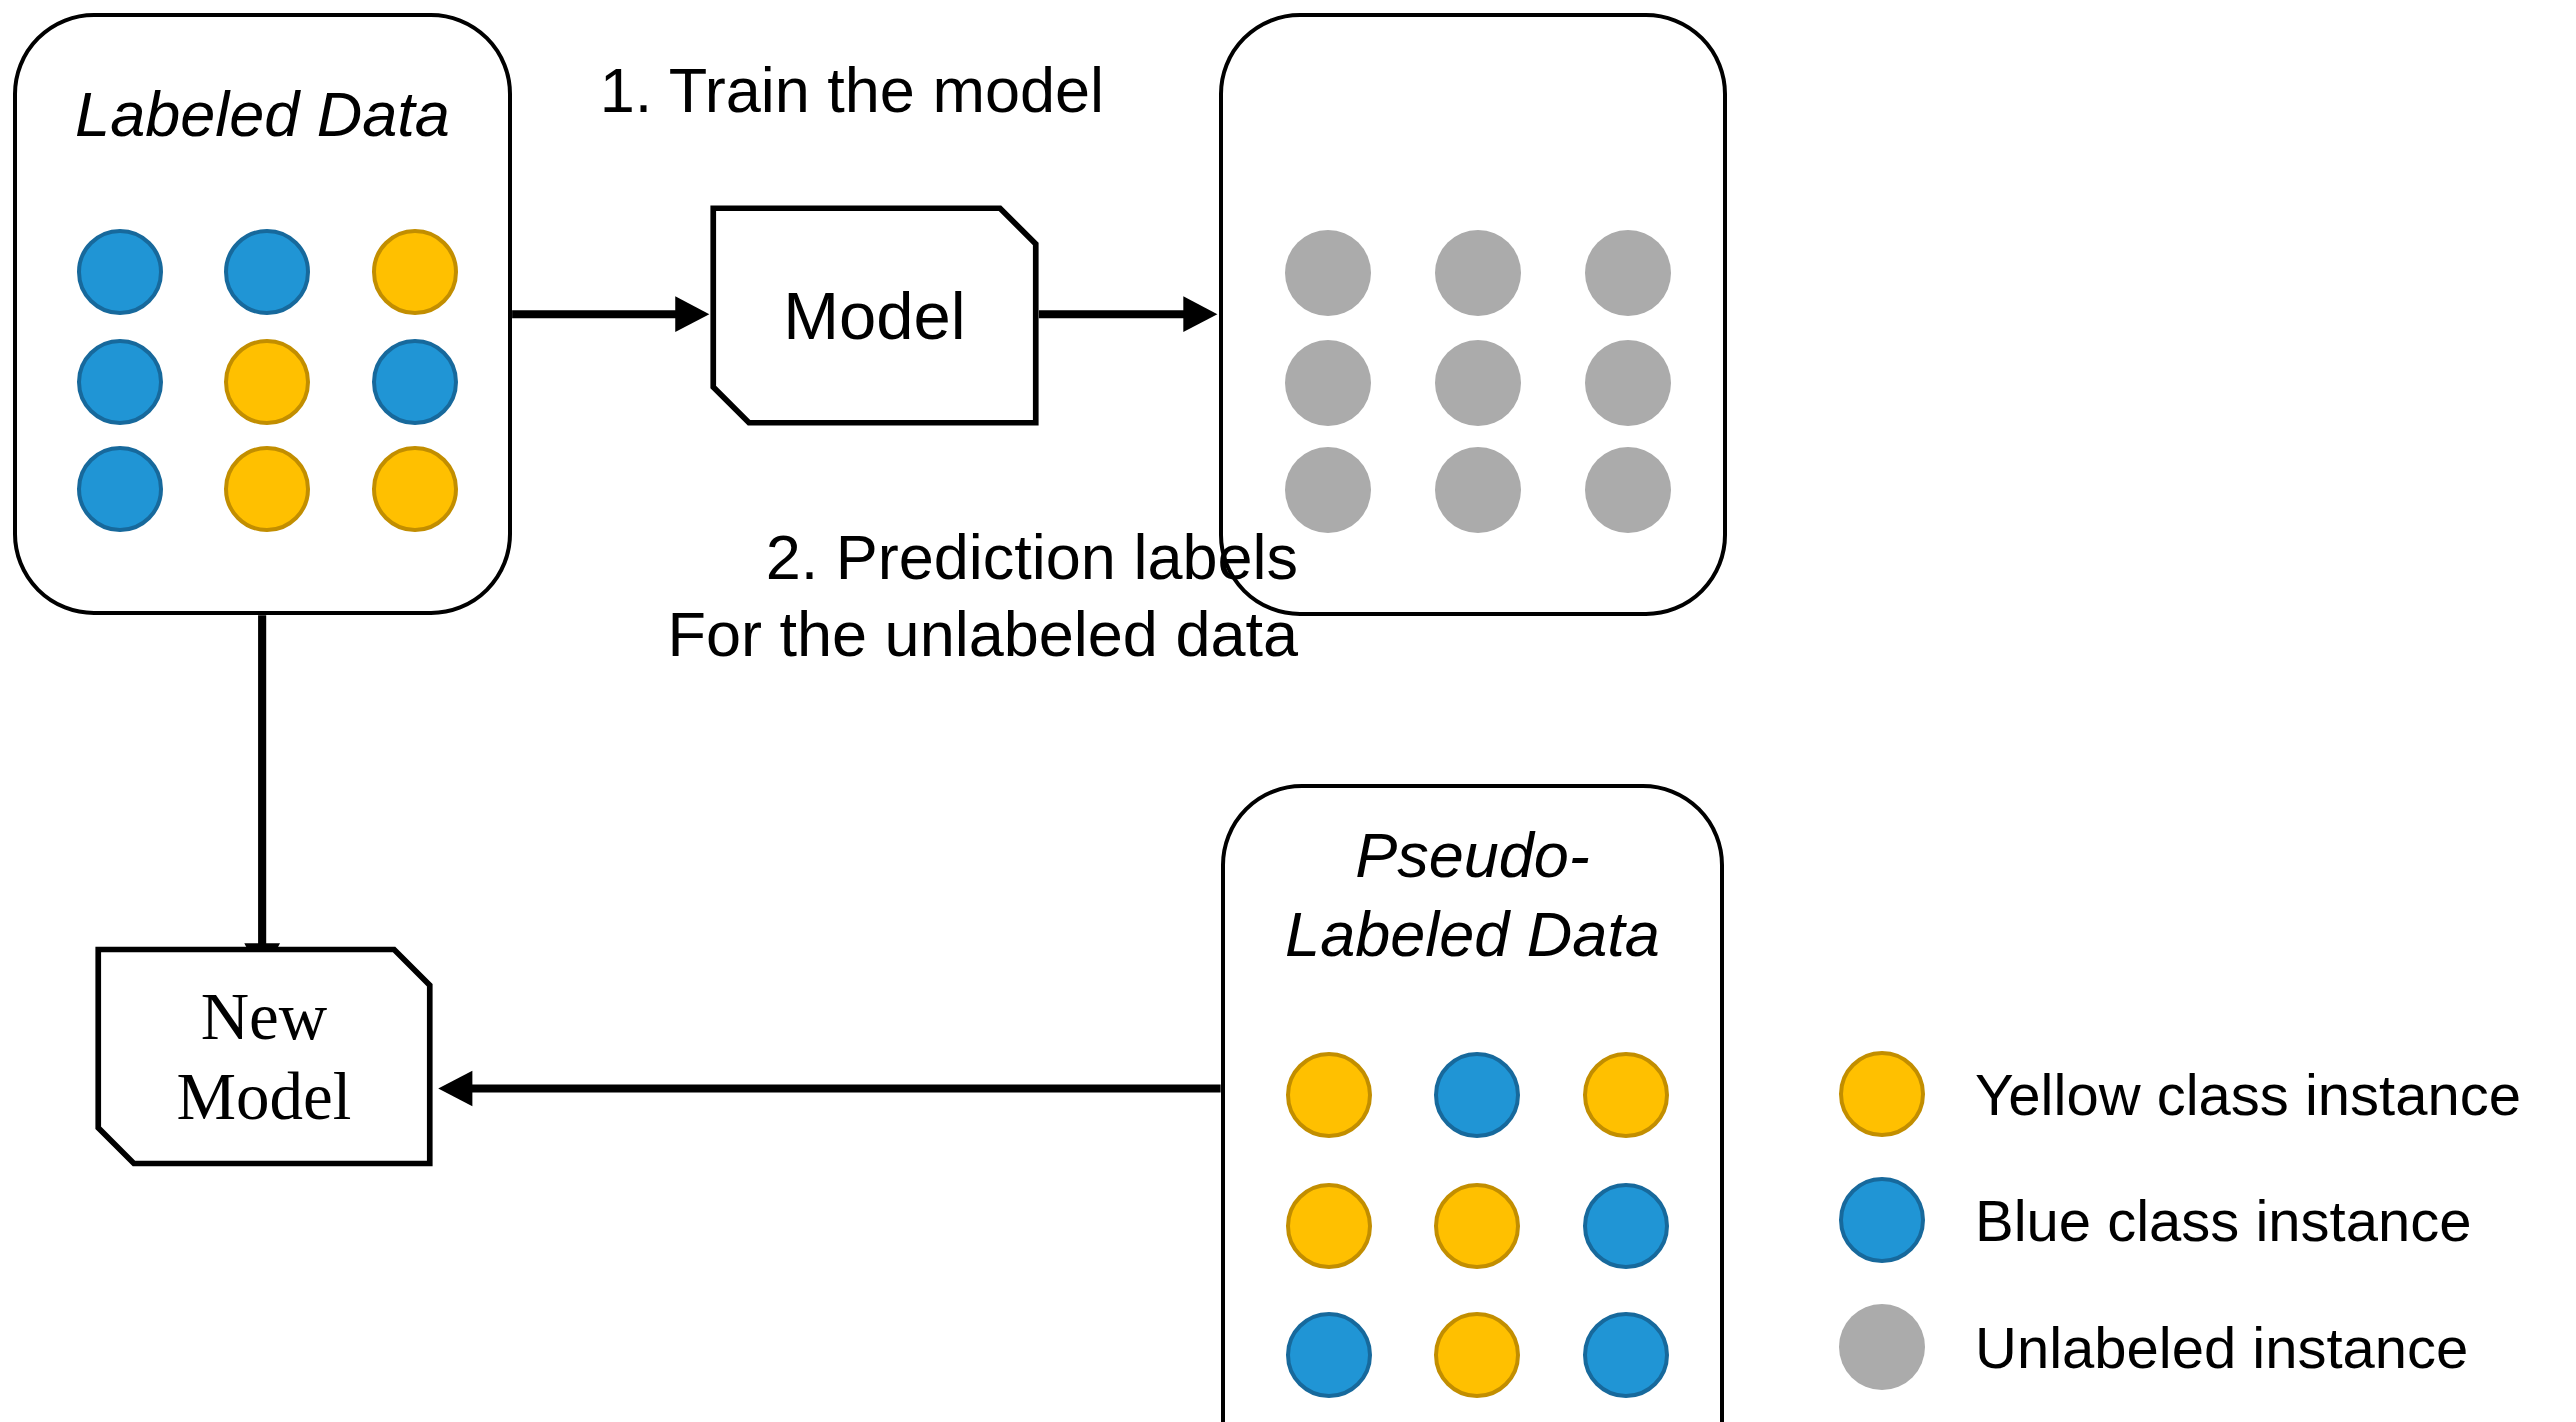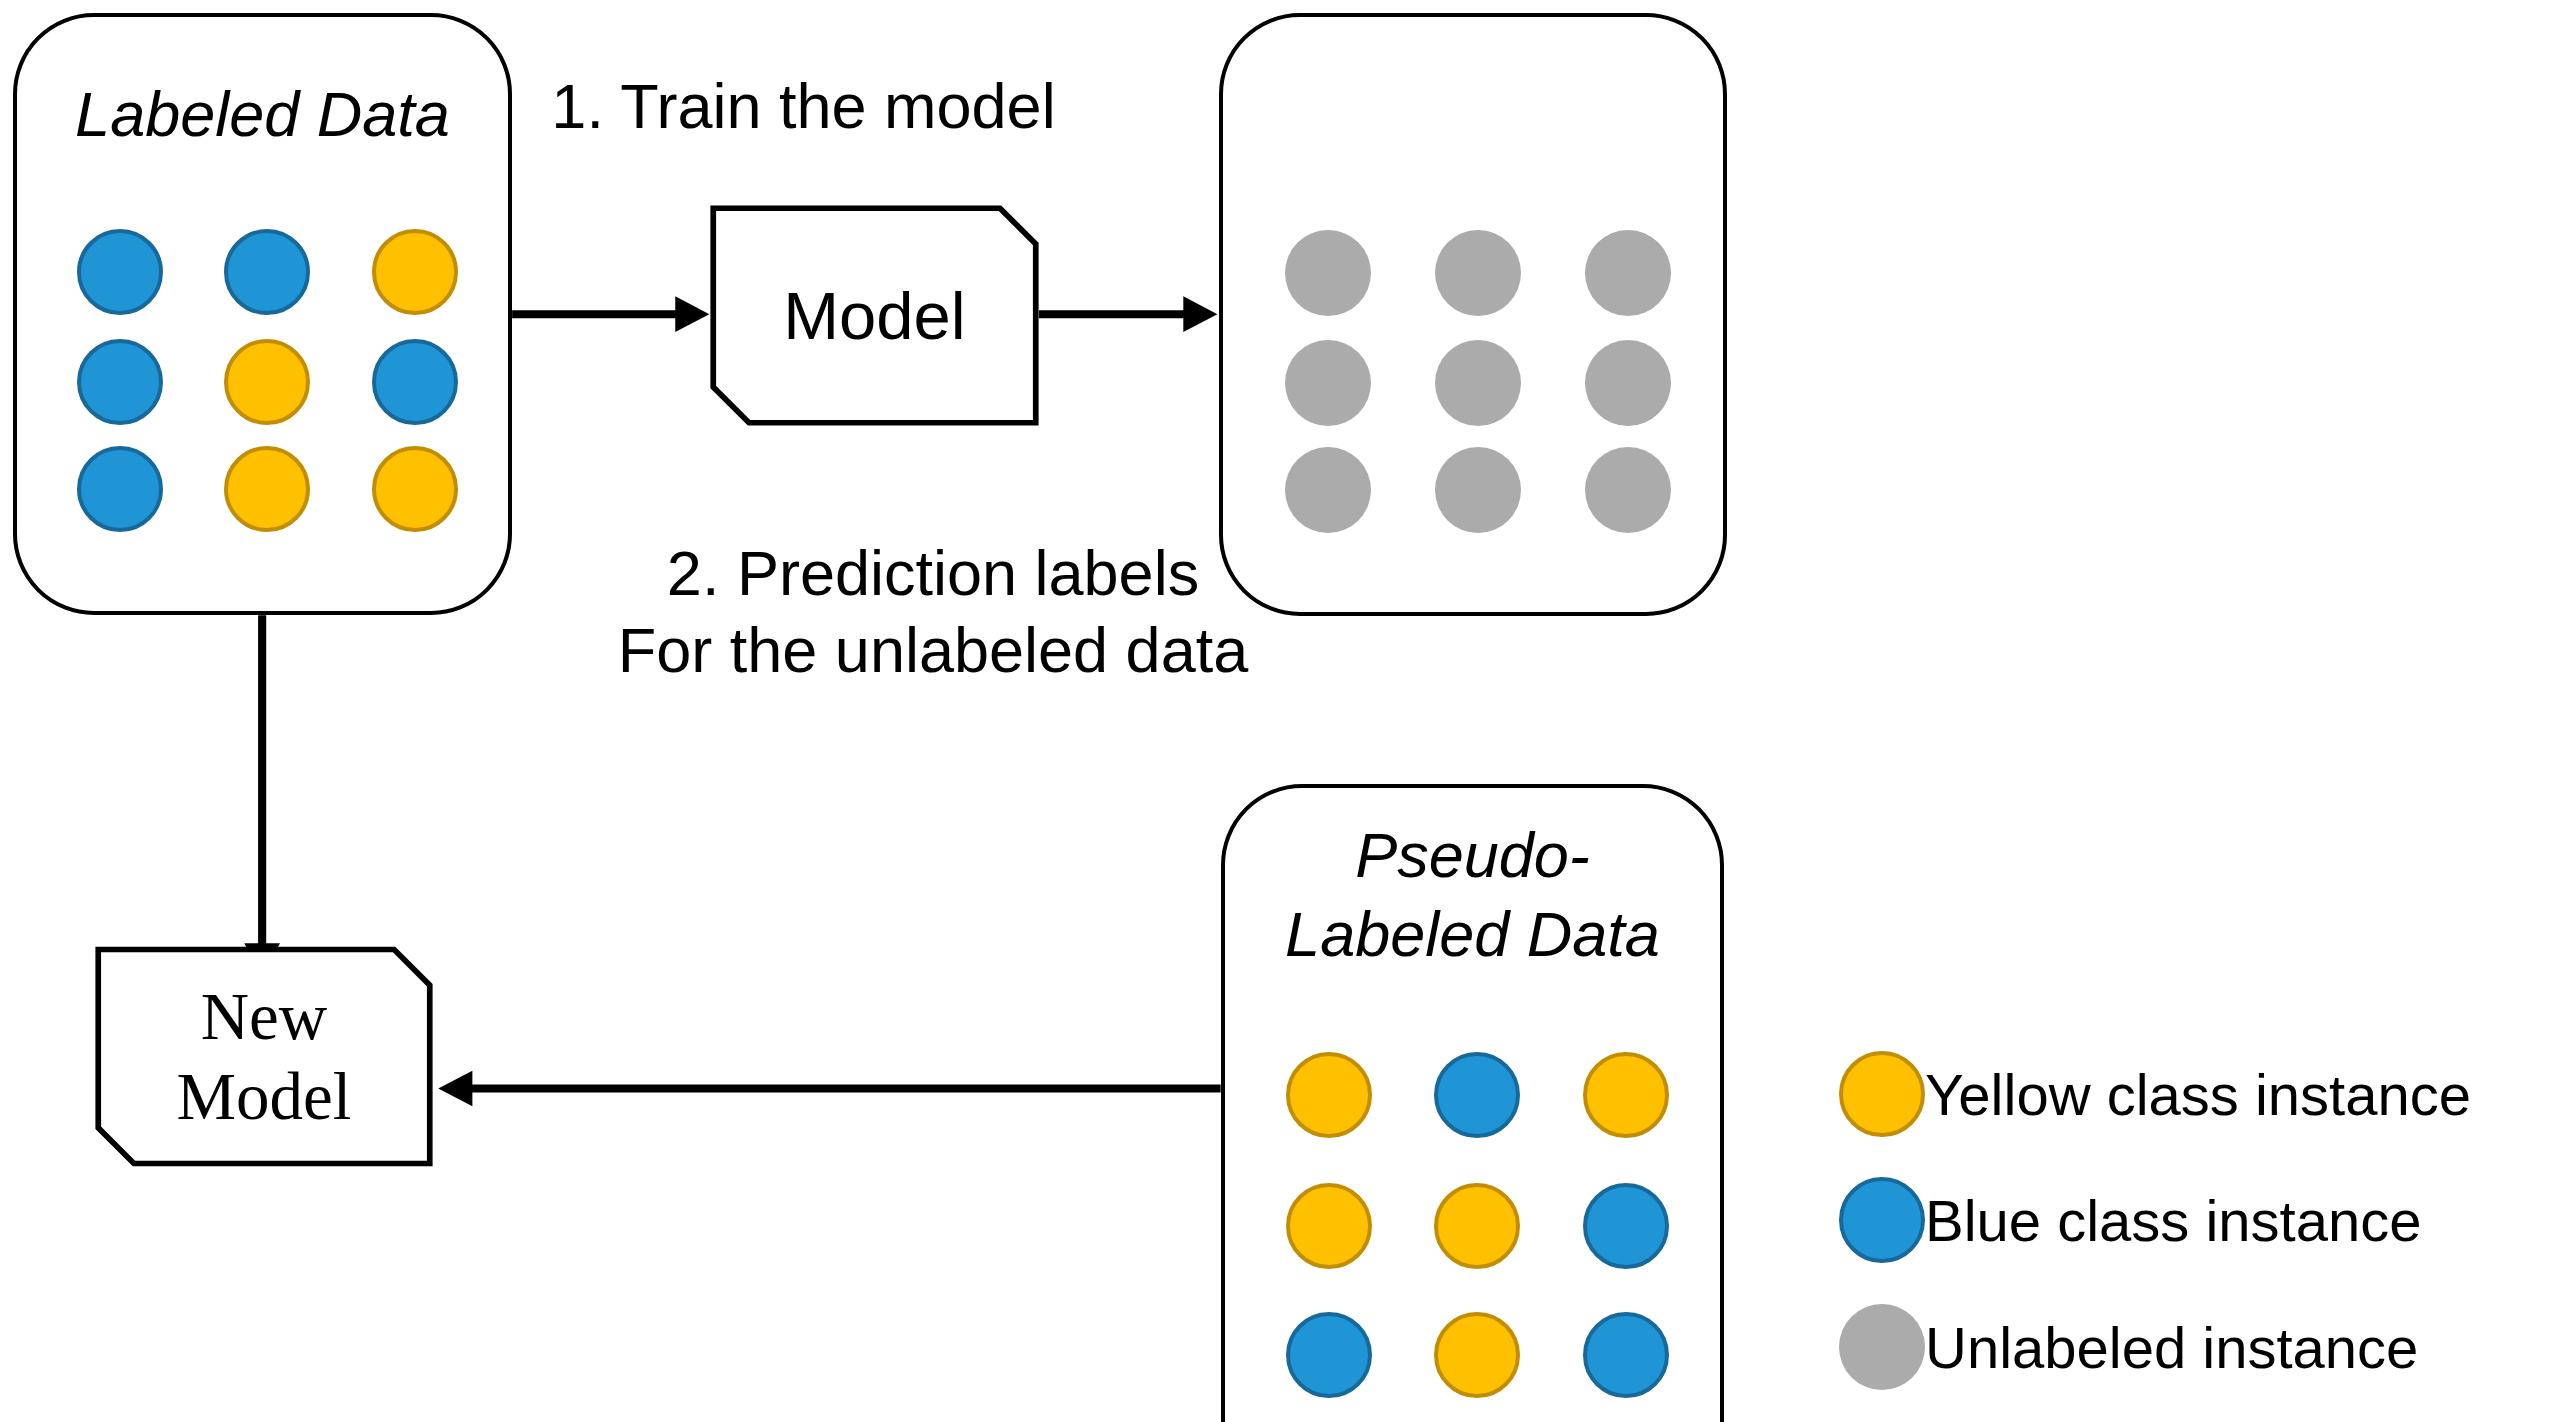--- a/index.html
+++ b/index.html
@@ -73,35 +73,35 @@
     white-space: pre-line;
     border-radius: 25px;
   }
   .node-model    { left: 710px; top: 205px; }
   .node-newmodel { left: 95px; top: 946px; font-family: Liberation Serif, serif; }
 
   .step {
     position: absolute;
     font-size: 63px;
     line-height: 1.22;
-    text-align: center;
+    text-align: right;
     white-space: pre-line;
-    margin-top: 16px;
   }
   .step-1 { left: 503px;  top: 52px;   width: 601px;  }
   .step-2 { left: 568px;  top: 519px;  width: 730px;  }
   .step-3 { left: 221px;  top: 1203px; width: 1055px; }
 
   .legend { position: absolute; left: 0; top: 0; }
   .legend-row {
     position: absolute;
     left: 1839px;
     height: 86px;
     display: flex;
     align-items: center;
+    gap: 50px;
   }
   .legend-row-1 { top: 1051px; }
   .legend-row-2 { top: 1177px; }
   .legend-row-3 { top: 1304px; }
   .legend-circle {
     width: 86px; height: 86px;
     border-radius: 50%;
     box-sizing: border-box;
     flex: 0 0 auto;
   }

